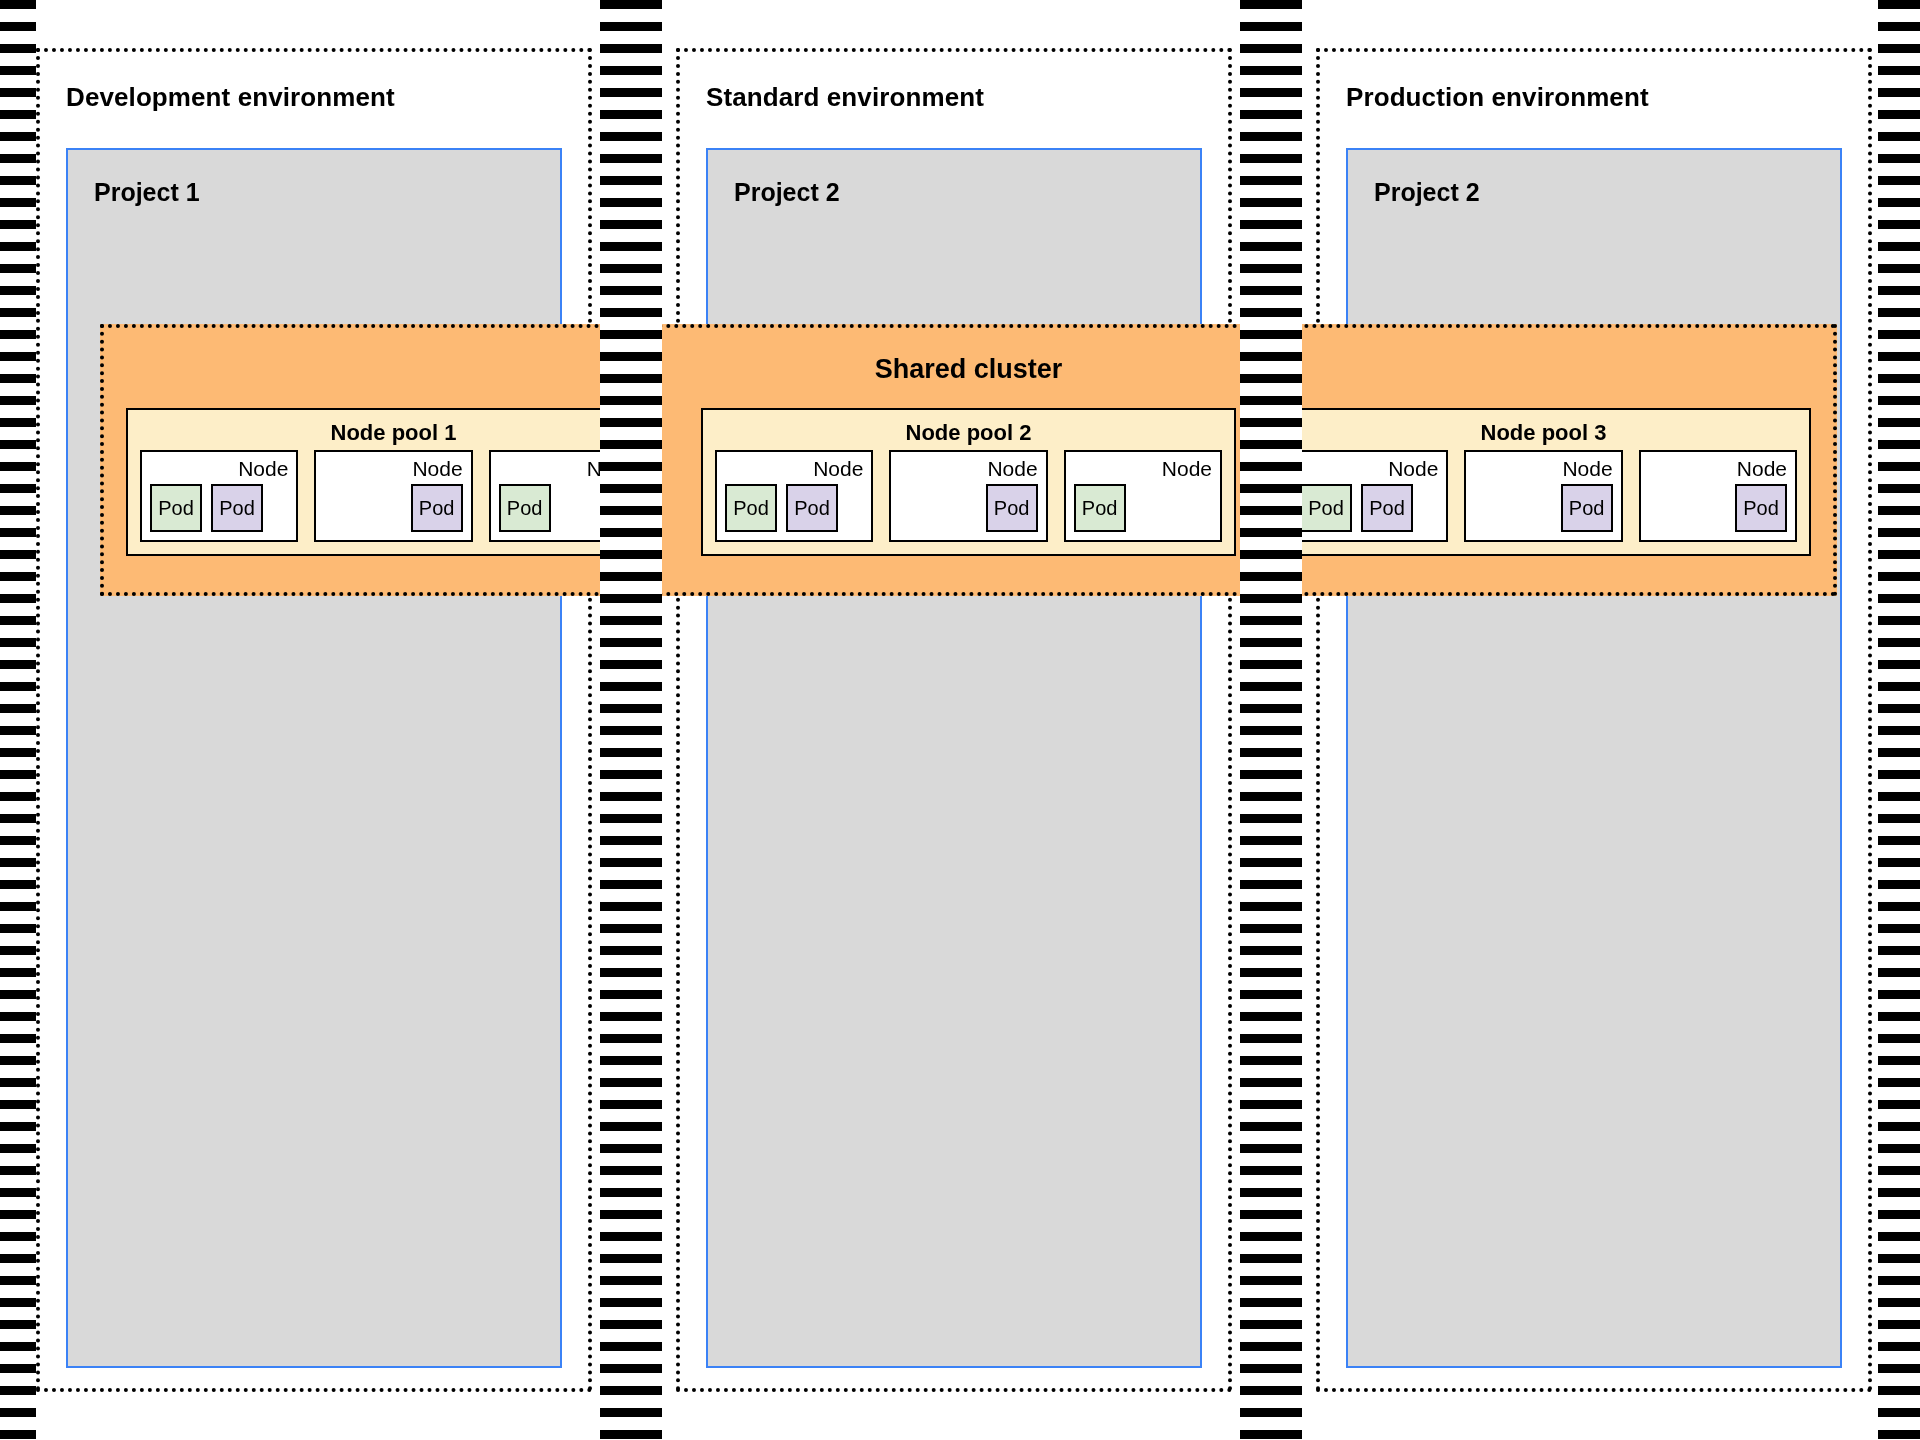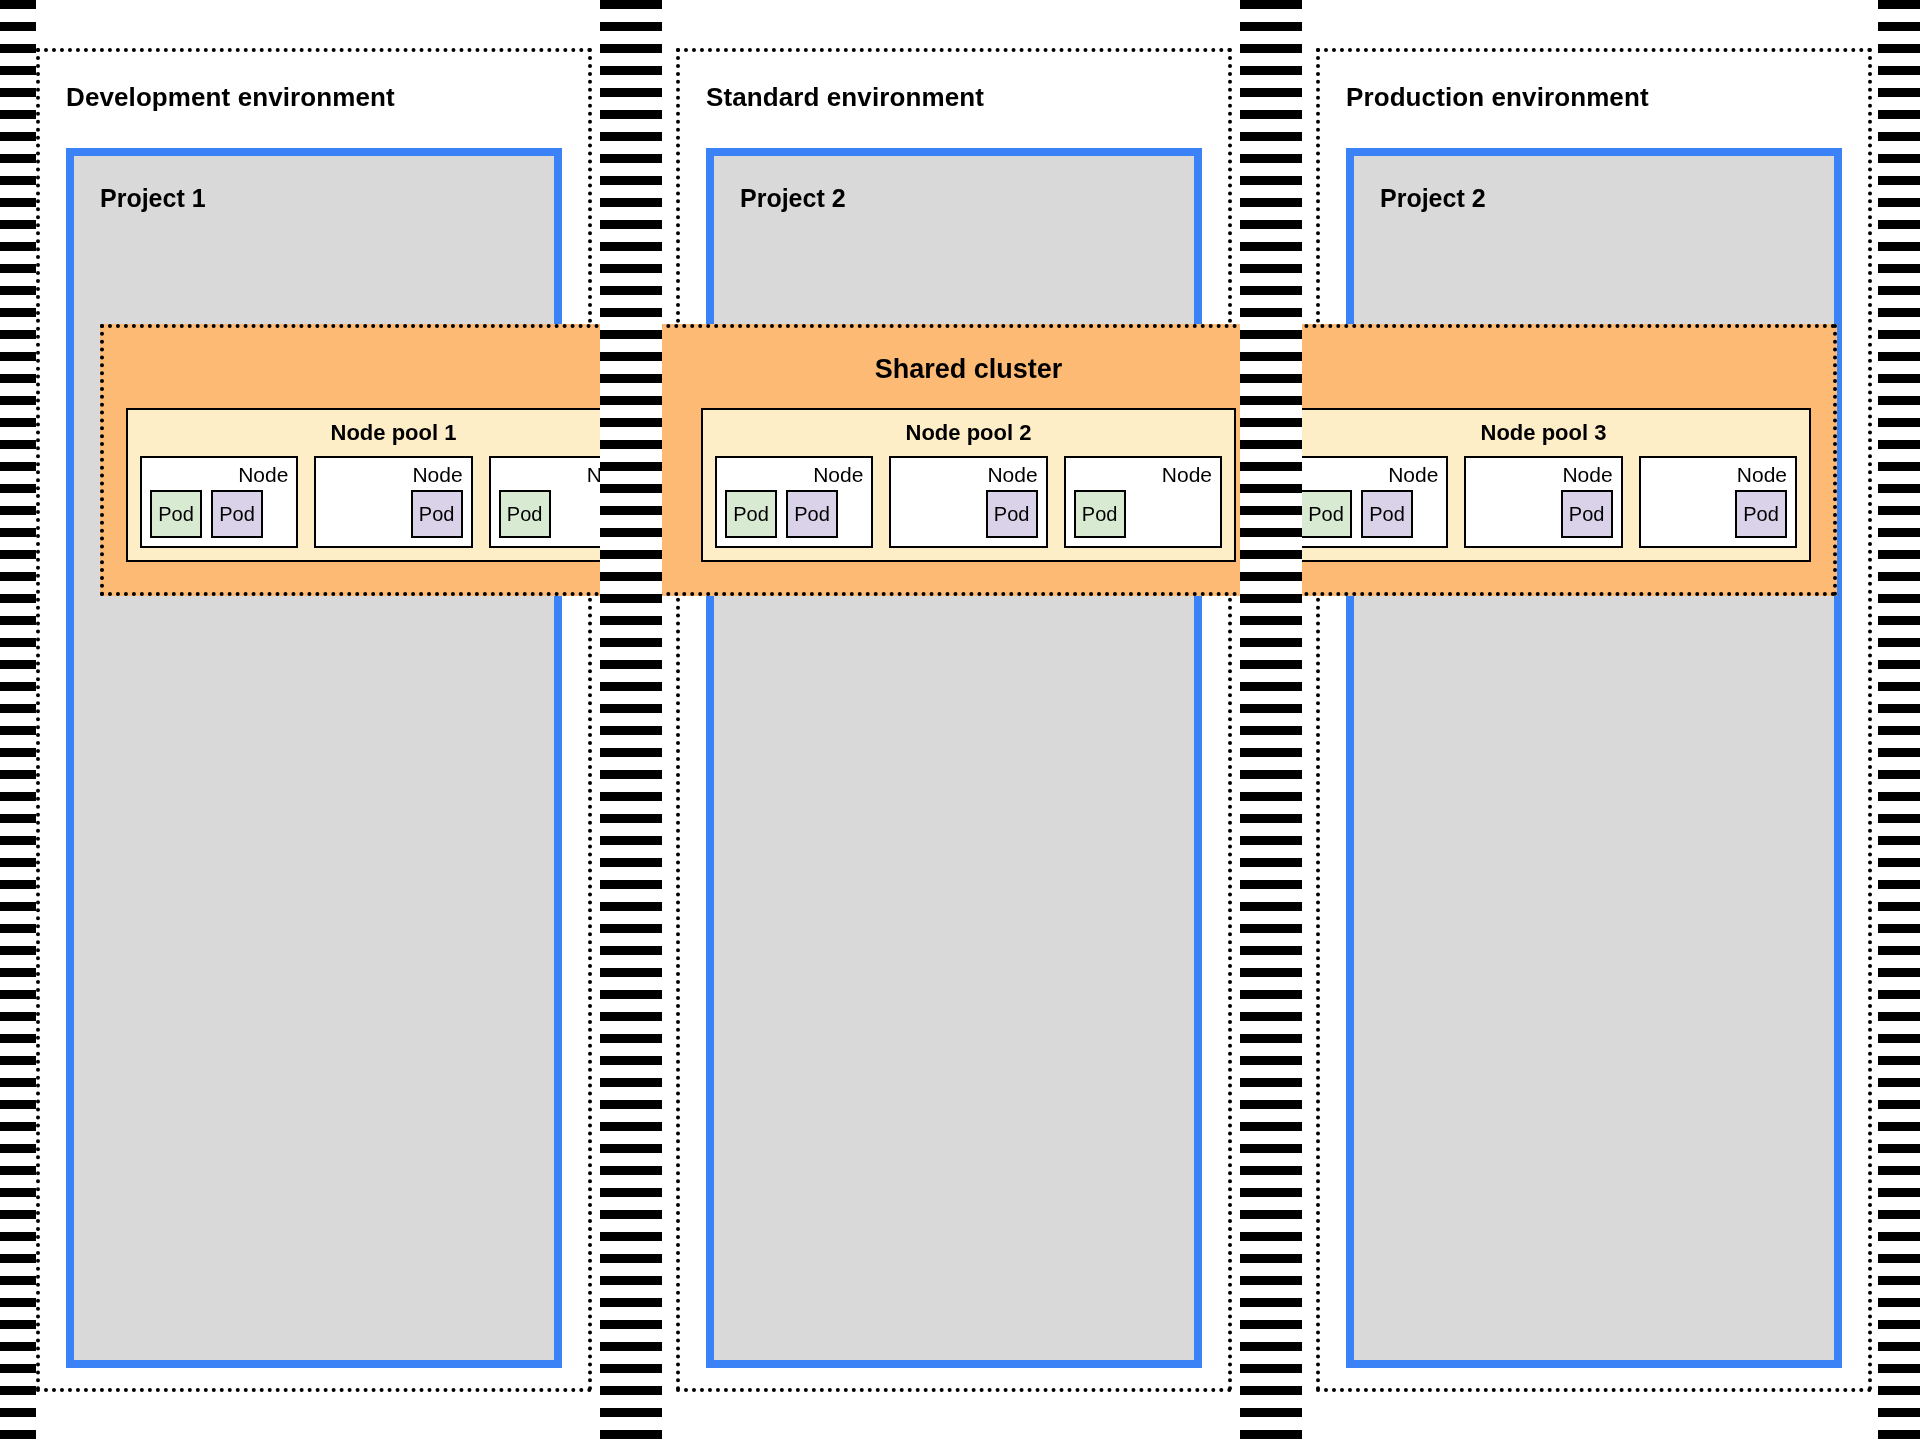--- a/index.html
+++ b/index.html
@@ -47,21 +47,21 @@
   }
 
   
   .project {
     position: absolute;
     left: 26px;
     top: 96px;
     right: 26px;
     bottom: 20px;
     background: #d9d9d9;
-    border: 8px solid #3b82f6;
+    border: 2px solid #3b82f6;
   }
   .project-title {
     position: absolute;
     left: 26px; top: 28px;
     font-size: 25px;
     font-weight: bold;
     color: #000;
     white-space: nowrap;
   }
 
@@ -98,21 +98,21 @@
     background: #fce5cd;
     border: 2px solid #000;
     padding: 10px 12px 12px;
   }
   .nodepool.np-shared { background: #fdeec8; }
   .np-title {
     text-align: center;
     font-size: 22px;
     font-weight: bold;
     color: #000;
-    margin-bottom: 10px;
+    margin-bottom: 4px;
     white-space: nowrap;
   }
   .np-title.left { text-align: left; padding-left: 4px; }
 
   .np-nodes-row { display: flex; gap: 16px; }
   .np-nodes-col { display: flex; flex-direction: column; gap: 14px; }
 
   
   .node {
     background: #ffffff;

